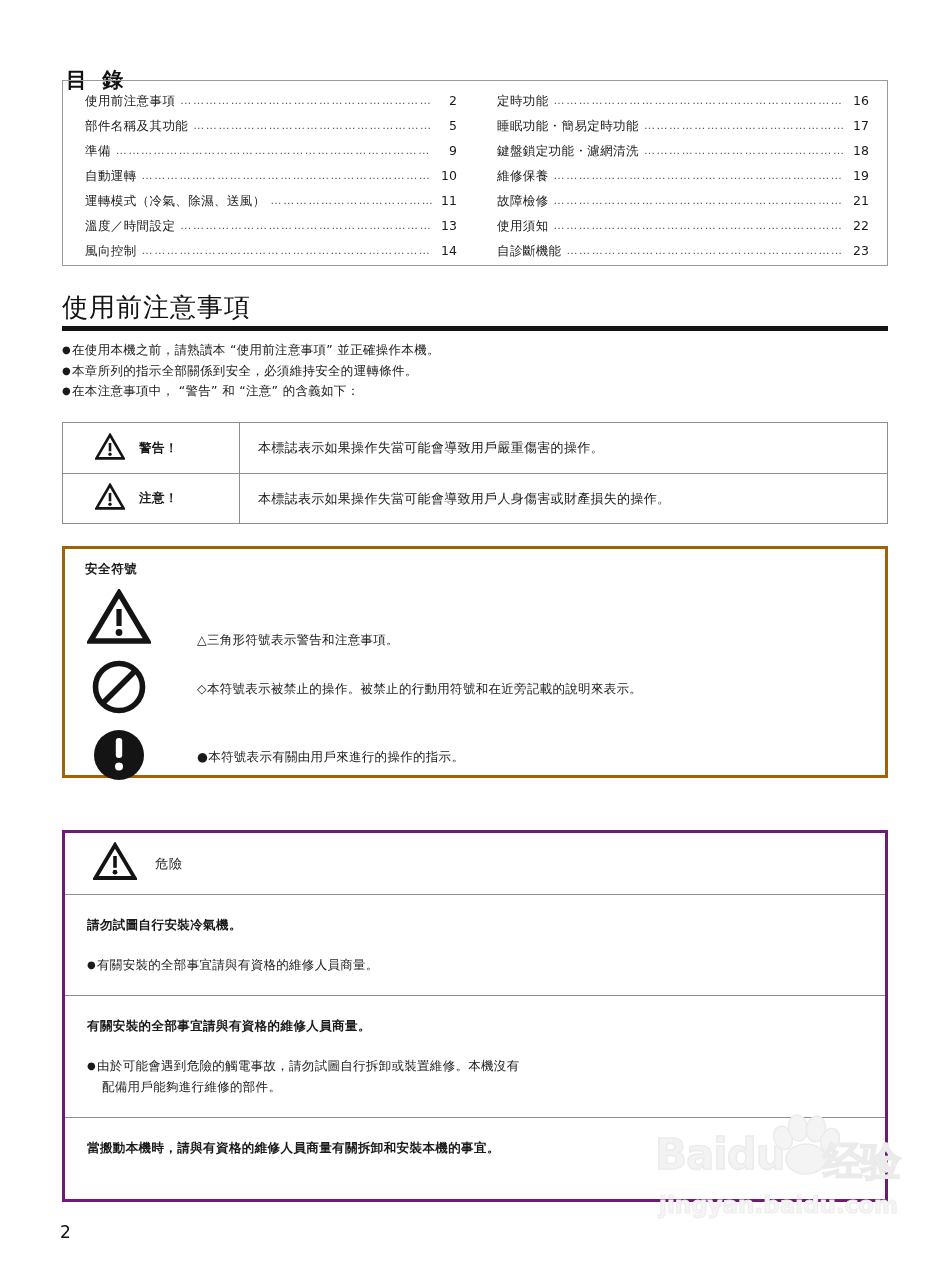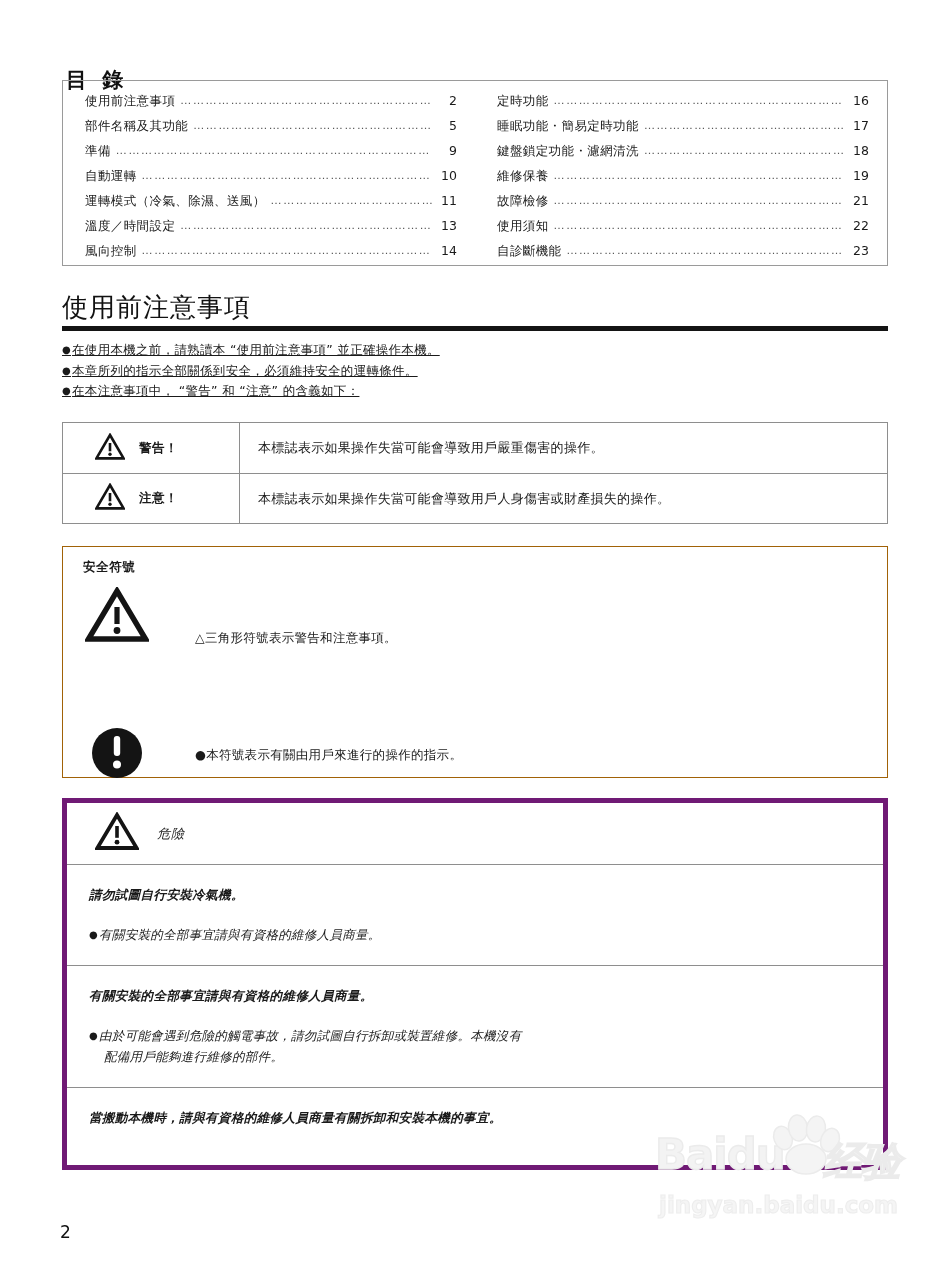--- a/index.html
+++ b/index.html
@@ -94,21 +94,20 @@
     position: absolute;
     left: 62px;
     top: 340px;
     width: 826px;
   }
   .intro-row {
     font-size: 12.5px;
     line-height: 20.5px;
     letter-spacing: 0.3px;
     white-space: nowrap;
-    text-decoration: underline;
   }
   .dot-bullet::before {
     content: "\25CF";
     font-size: 10px;
     margin-right: 1px;
     vertical-align: 1px;
   }
 
   
   .wc-table {
@@ -141,21 +140,21 @@
   }
   .wc-lbl { font-size: 12.5px; font-weight: 700; letter-spacing: 0.5px; }
 
   
   .sym-box {
     position: absolute;
     left: 62px;
     top: 546px;
     width: 826px;
     height: 232px;
-    border: 1px solid #a16207;
+    border: 3px solid #a16207;
   }
   .sym-title {
     position: absolute;
     left: 20px;
     top: 12px;
     font-size: 12.5px;
     font-weight: 700;
     letter-spacing: 0.6px;
   }
   .sym-row {
@@ -172,25 +171,24 @@
   .sym-txt {
     font-size: 12.5px;
     letter-spacing: 0.3px;
     margin-left: 22px;
   }
 
   
   .danger-box {
     position: absolute;
     left: 62px;
-    top: 798px;
+    top: 830px;
     width: 826px;
     height: 372px;
-    border: 5px solid #701a75;
-    font-style: italic;
+    border: 3px solid #701a75;
   }
   .danger-head {
     height: 62px;
     border-bottom: 1px solid #8e8e8e;
     display: flex;
     align-items: center;
     padding-left: 28px;
     gap: 18px;
   }
   .danger-head-lbl {
@@ -253,21 +251,20 @@
   .wm-cn {
     position: absolute;
     left: 168px;
     top: 26px;
     font-size: 40px;
     font-weight: 700;
     color: #f3f3f3;
     -webkit-text-stroke: 1.4px #ebebeb;
     letter-spacing: -2px;
     white-space: nowrap;
-    font-style: italic;
   }
   .wm-sub {
     position: absolute;
     left: 4px;
     top: 84px;
     font-size: 23px;
     font-weight: 700;
     color: #f5f5f5;
     -webkit-text-stroke: 1.1px #ededed;
     white-space: nowrap;
@@ -403,20 +400,29 @@
       <span>
         <svg width="64" height="56" viewBox="0 0 64 56">
           <path d="M32 4 L60.5 52 L3.5 52 Z" fill="none" stroke="#141414" stroke-width="5.4" stroke-linejoin="miter"></path>
           <rect x="29.4" y="20" width="5.2" height="17" fill="#141414"></rect>
           <circle cx="32" cy="43.5" r="3.4" fill="#141414"></circle>
         </svg>
       </span>
       <span class="sym-txt">△三角形符號表示警告和注意事項。</span>
     </div>
 
+    <div class="sym-row r2">
+      <span>
+        <svg width="64" height="56" viewBox="0 0 64 56">
+          <circle cx="32" cy="28" r="23.5" fill="none" stroke="#141414" stroke-width="5.6"></circle>
+          <line x1="15.5" y1="44.5" x2="48.5" y2="11.5" stroke="#141414" stroke-width="5.6"></line>
+        </svg>
+      </span>
+      <span class="sym-txt">◇本符號表示被禁止的操作。被禁止的行動用符號和在近旁記載的說明來表示。</span>
+    </div>
 
     <div class="sym-row r3">
       <span>
         <svg width="64" height="56" viewBox="0 0 64 56">
           <circle cx="32" cy="28" r="25" fill="#141414"></circle>
           <rect x="28.8" y="11" width="6.4" height="20" rx="3" fill="#ffffff"></rect>
           <circle cx="32" cy="39.5" r="4" fill="#ffffff"></circle>
         </svg>
       </span>
       <span class="sym-txt">●本符號表示有關由用戶來進行的操作的指示。</span>

